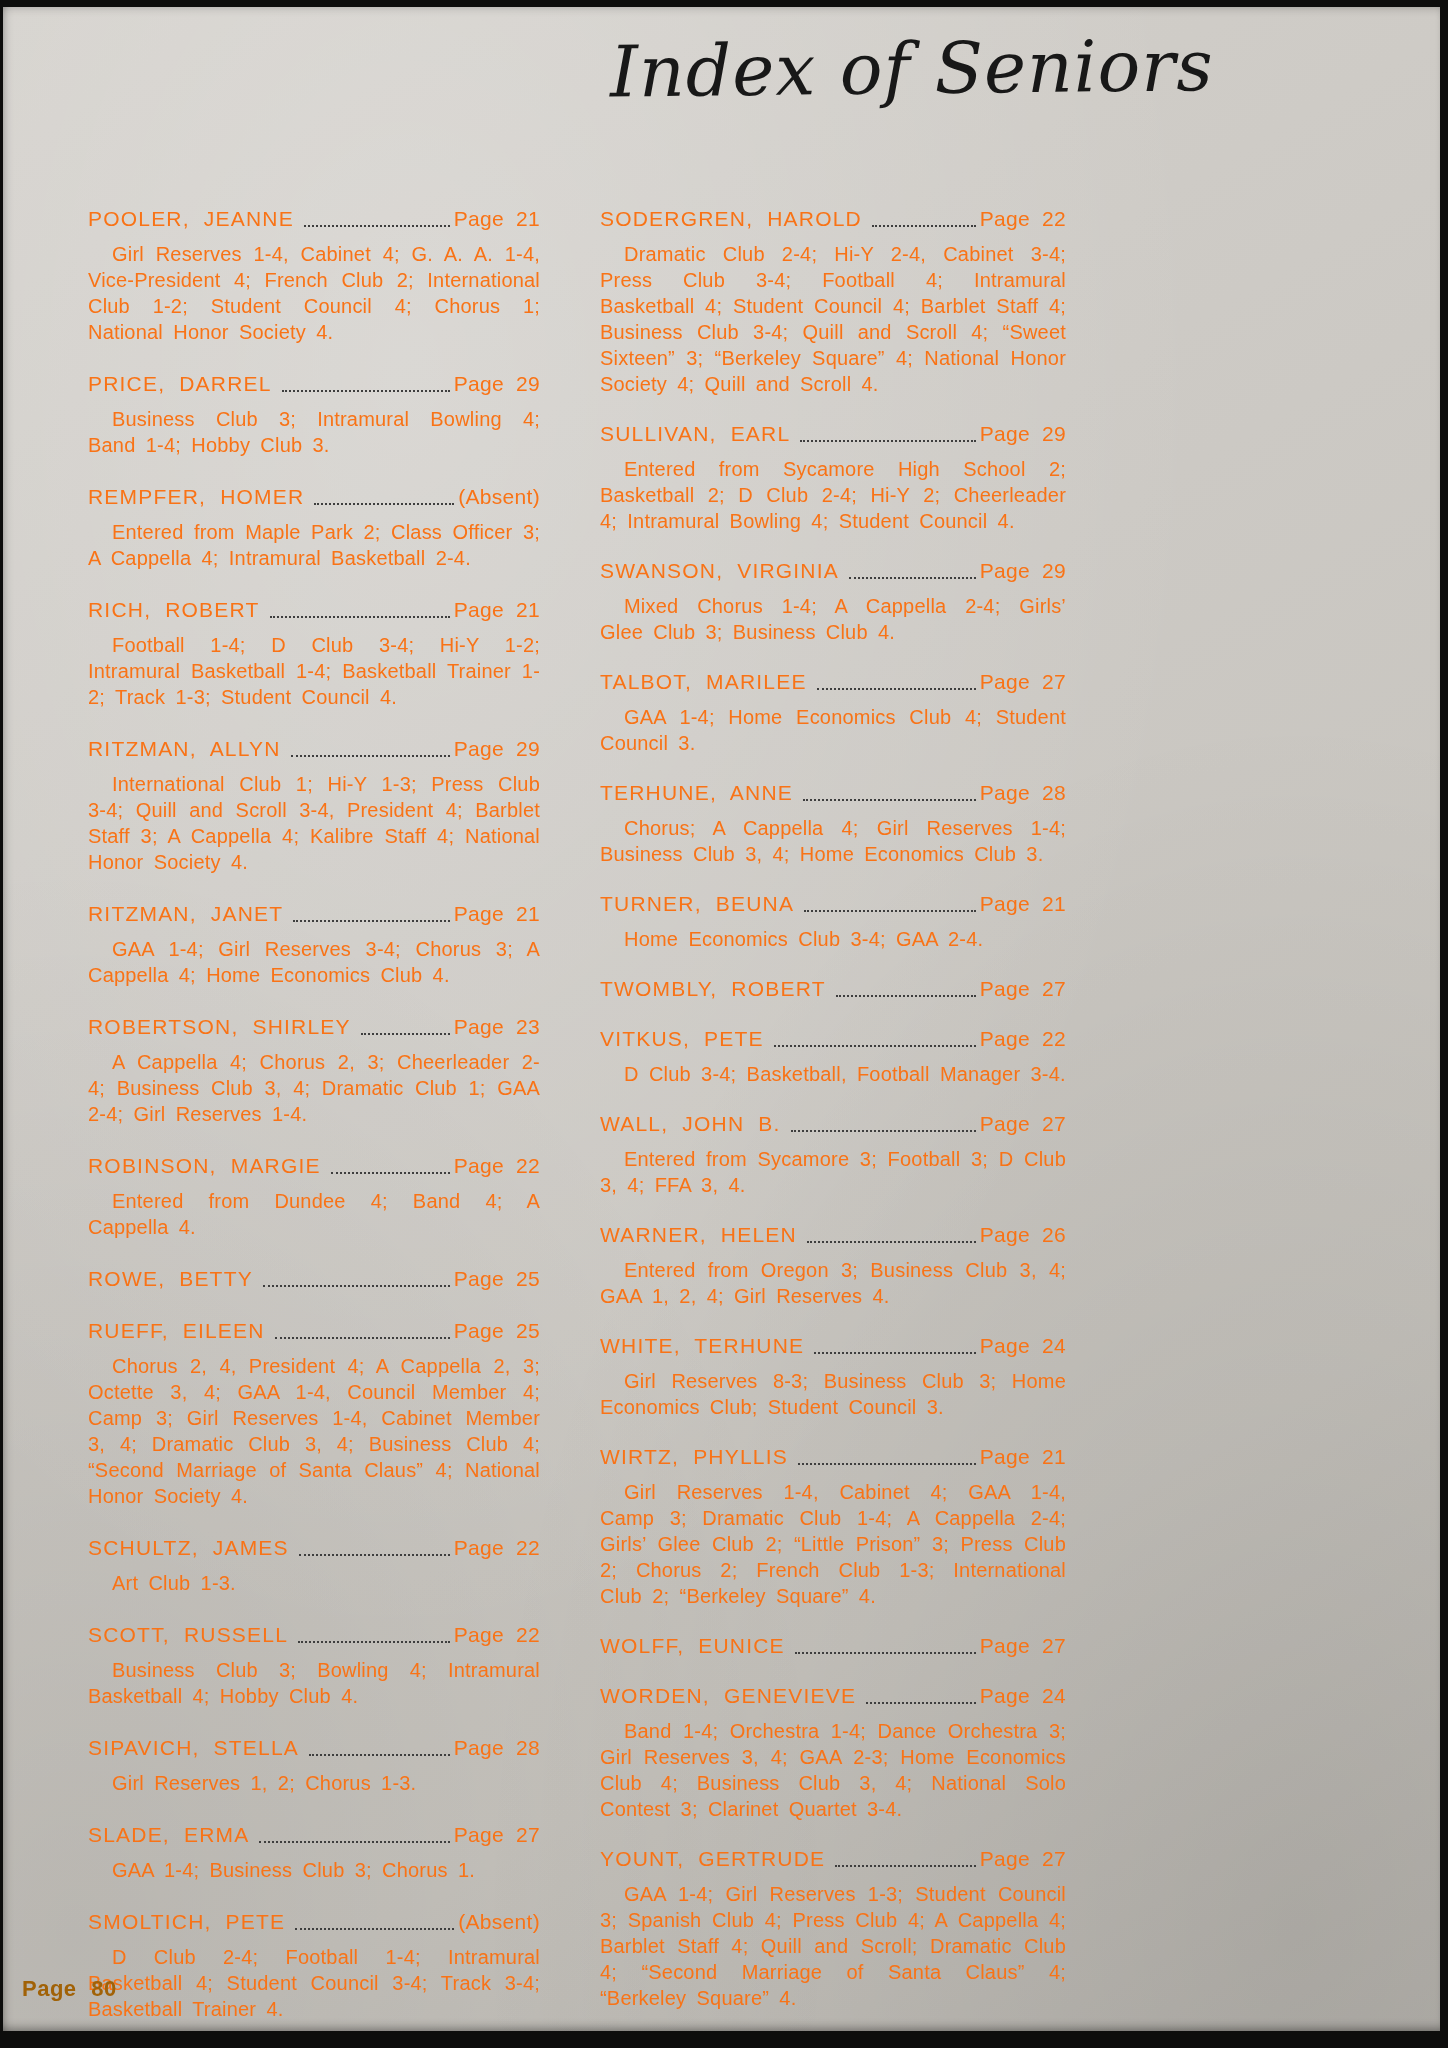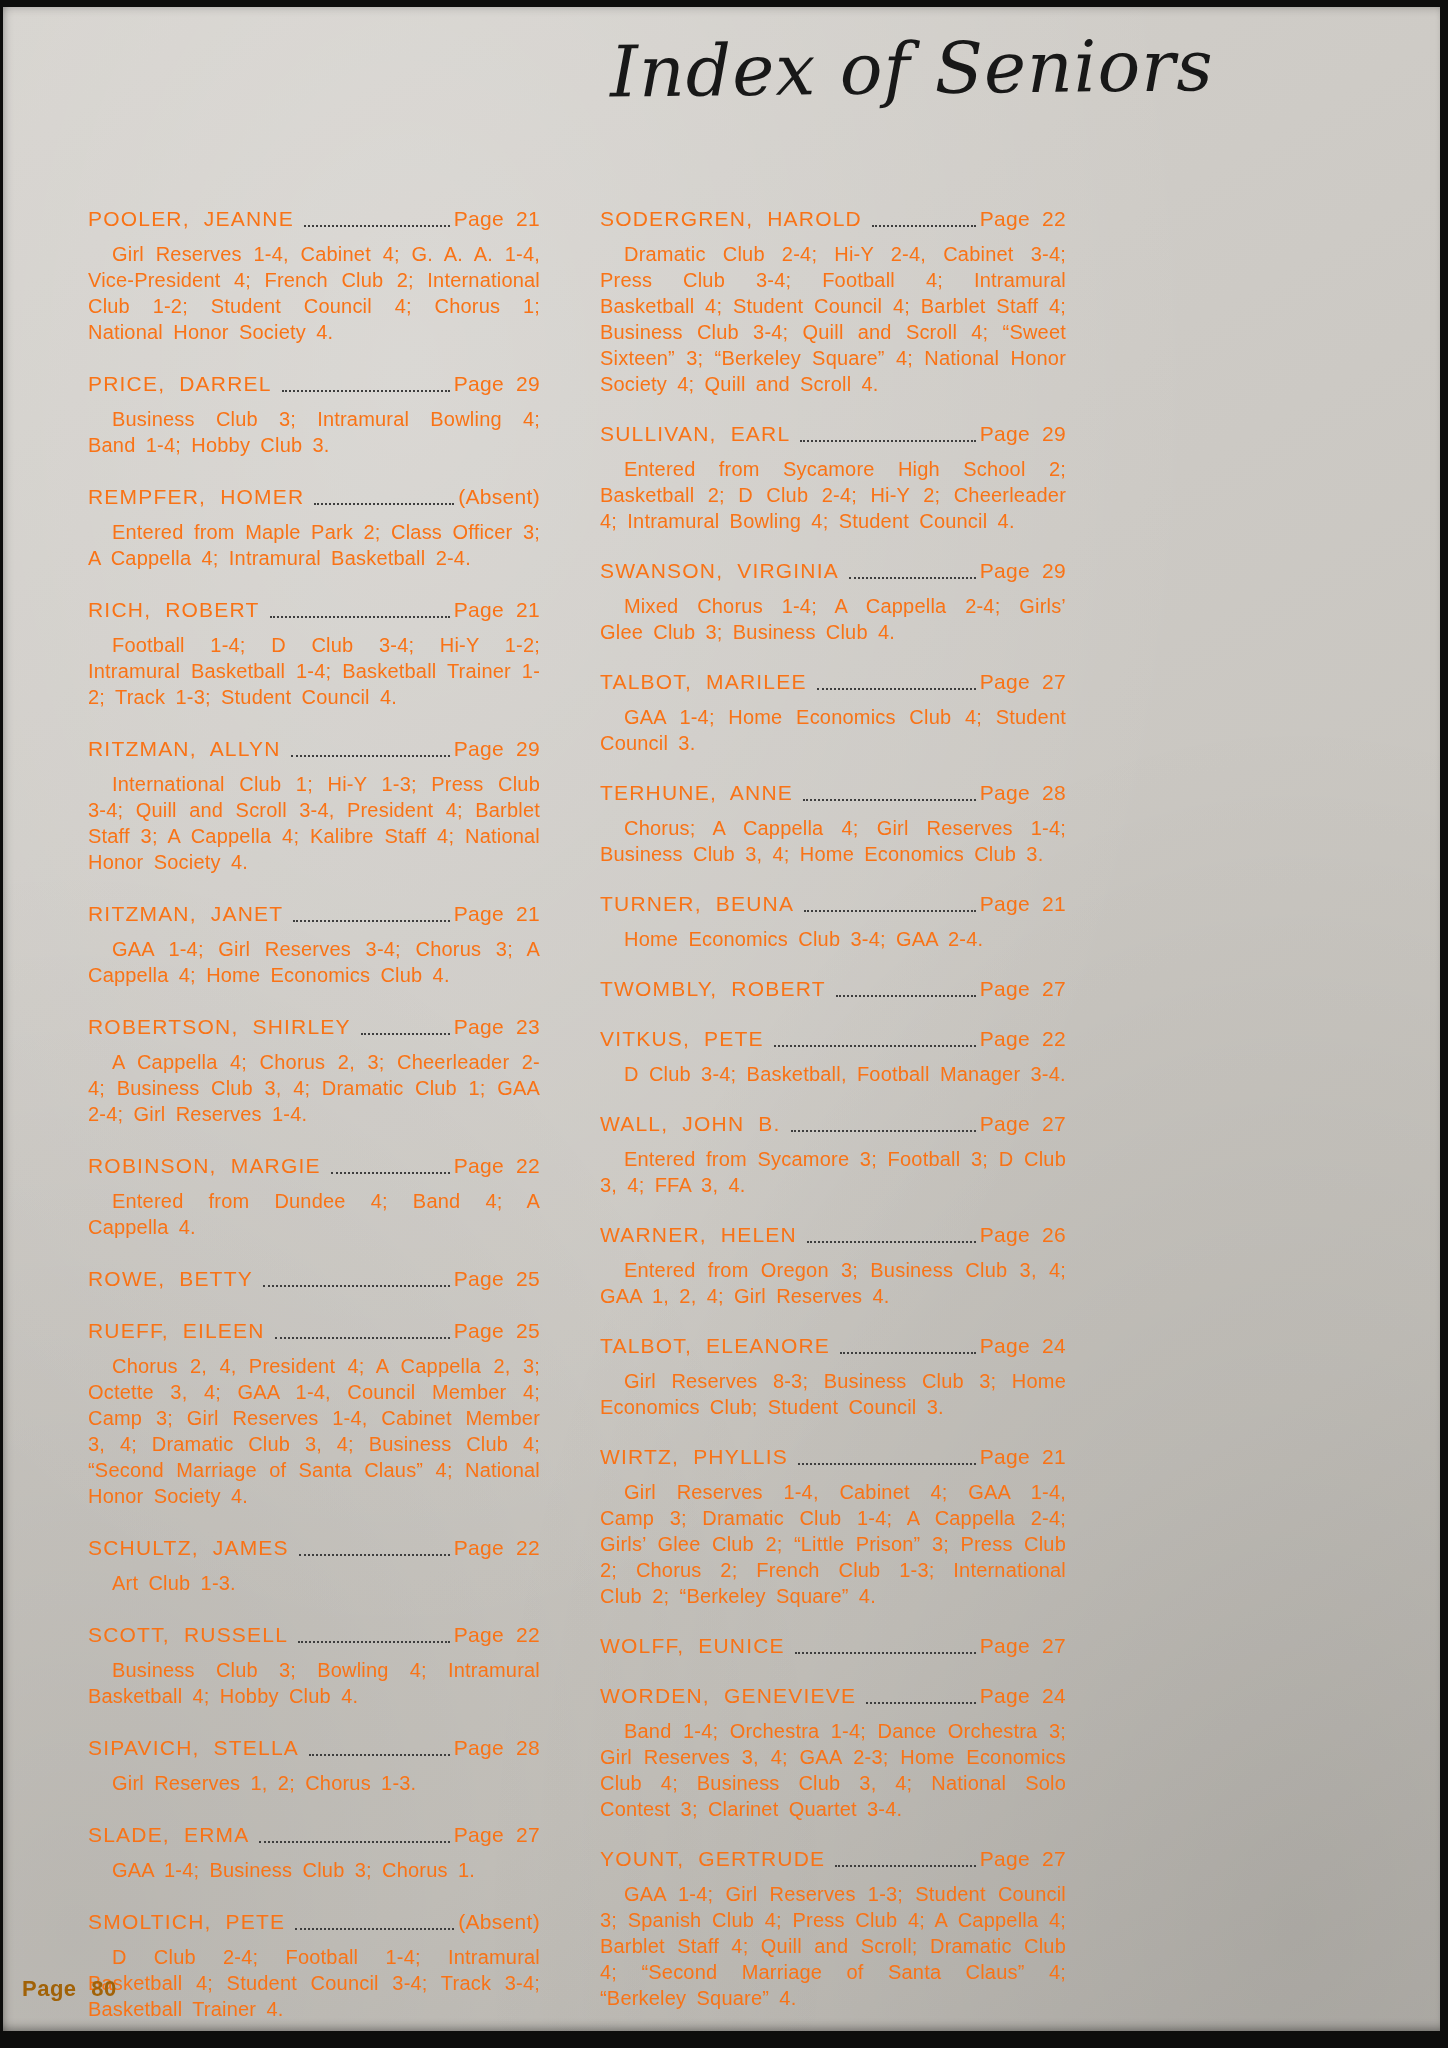--- a/index.html
+++ b/index.html
@@ -276,21 +276,21 @@
     <div class="entry-head">
       <span class="ename">WARNER, HELEN</span>
       <span class="leader"></span>
       <span class="epage">Page 26</span>
     </div>
     <p class="edetail">Entered from Oregon 3; Business Club 3, 4; GAA 1, 2, 4; Girl Reserves 4.</p>
   </div>
 
   <div class="entry">
     <div class="entry-head">
-      <span class="ename">TALBOT, ELEANORE</span>
+      <span class="ename">WHITE, TERHUNE</span>
       <span class="leader"></span>
       <span class="epage">Page 24</span>
     </div>
     <p class="edetail">Girl Reserves 8-3; Business Club 3; Home Economics Club; Student Council 3.</p>
   </div>
 
   <div class="entry">
     <div class="entry-head">
       <span class="ename">WIRTZ, PHYLLIS</span>
       <span class="leader"></span>

